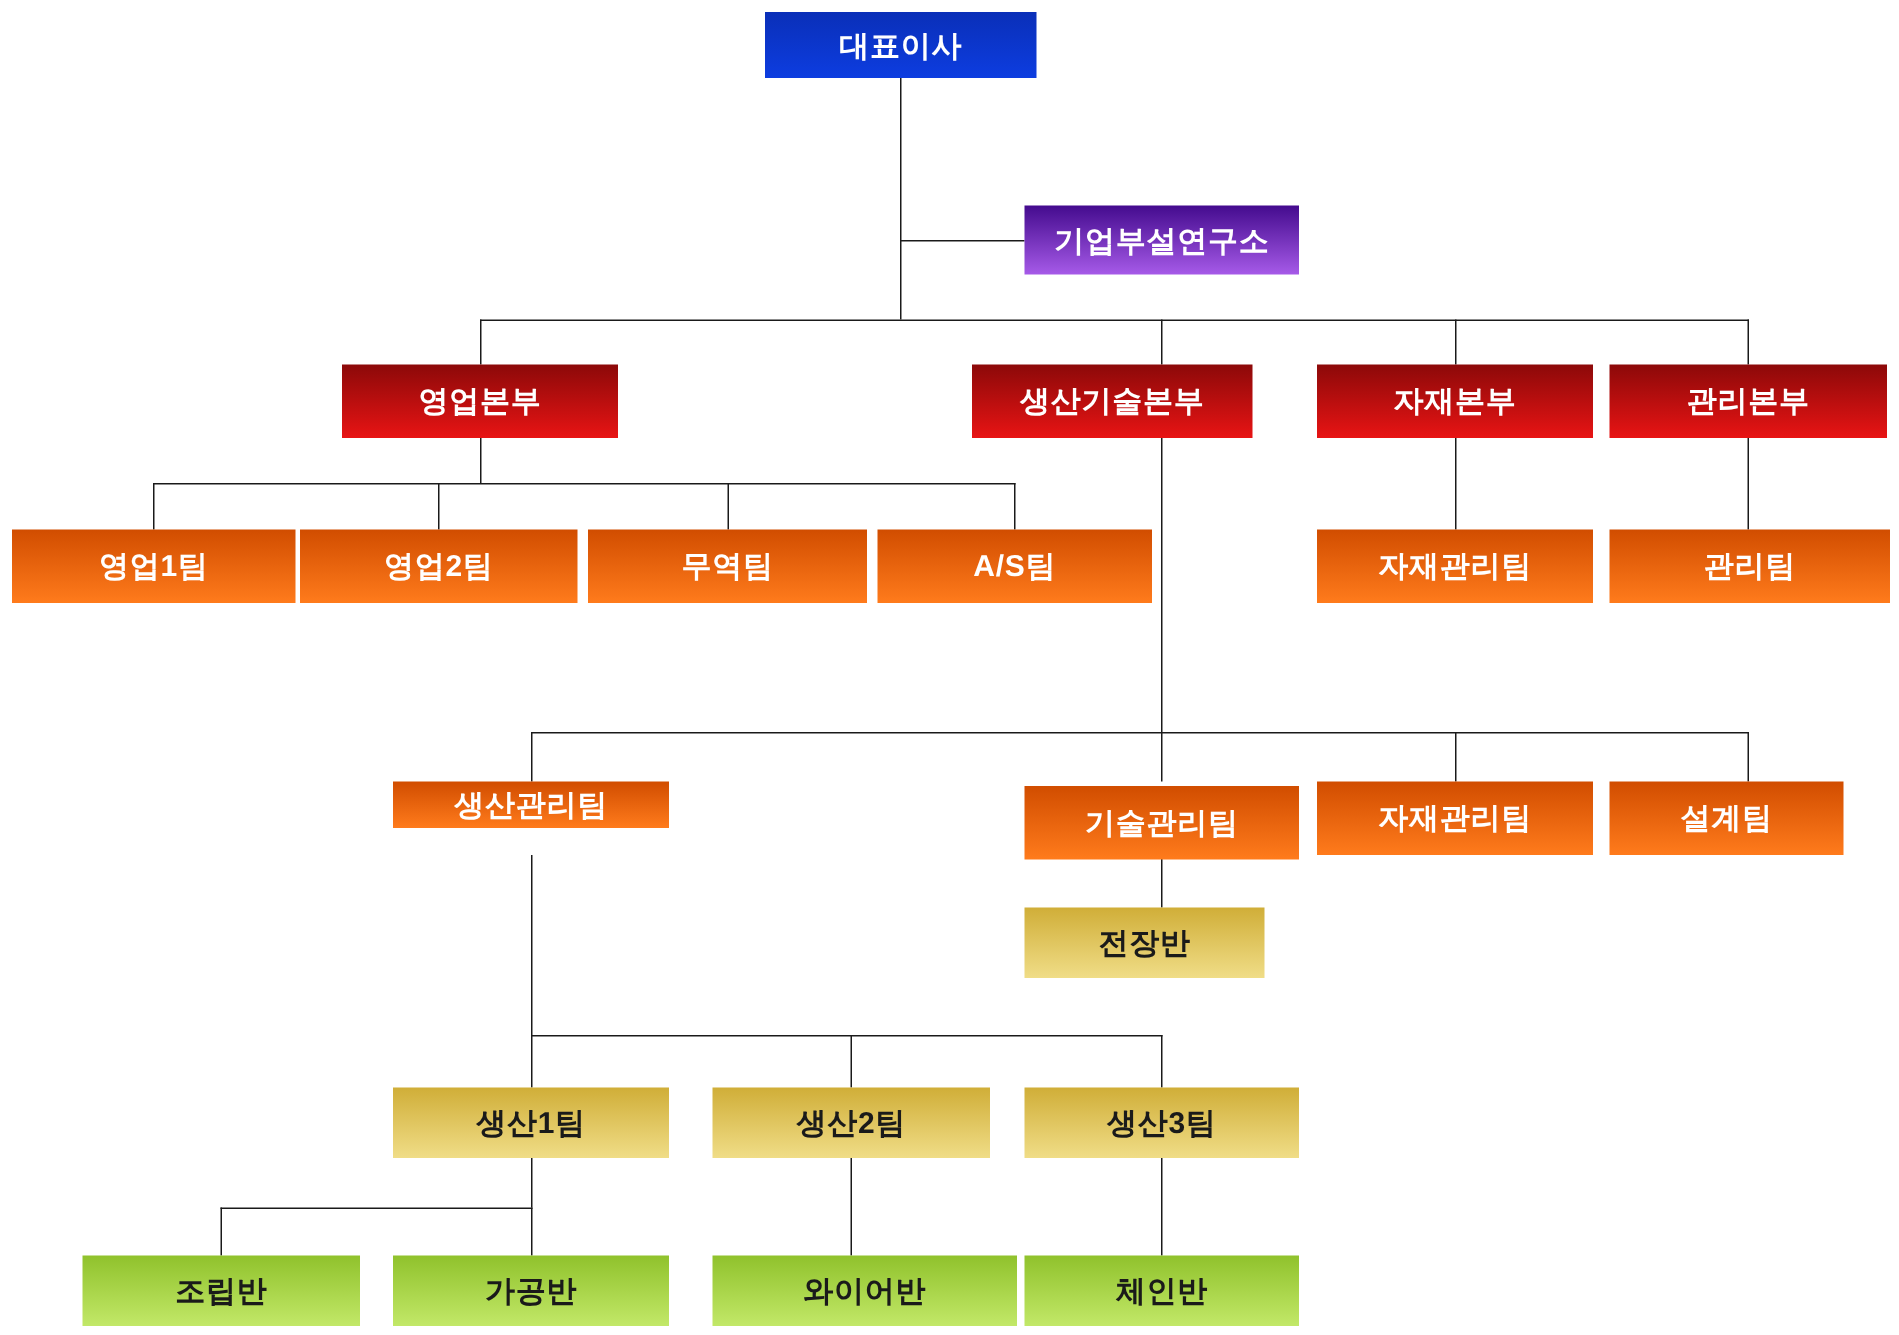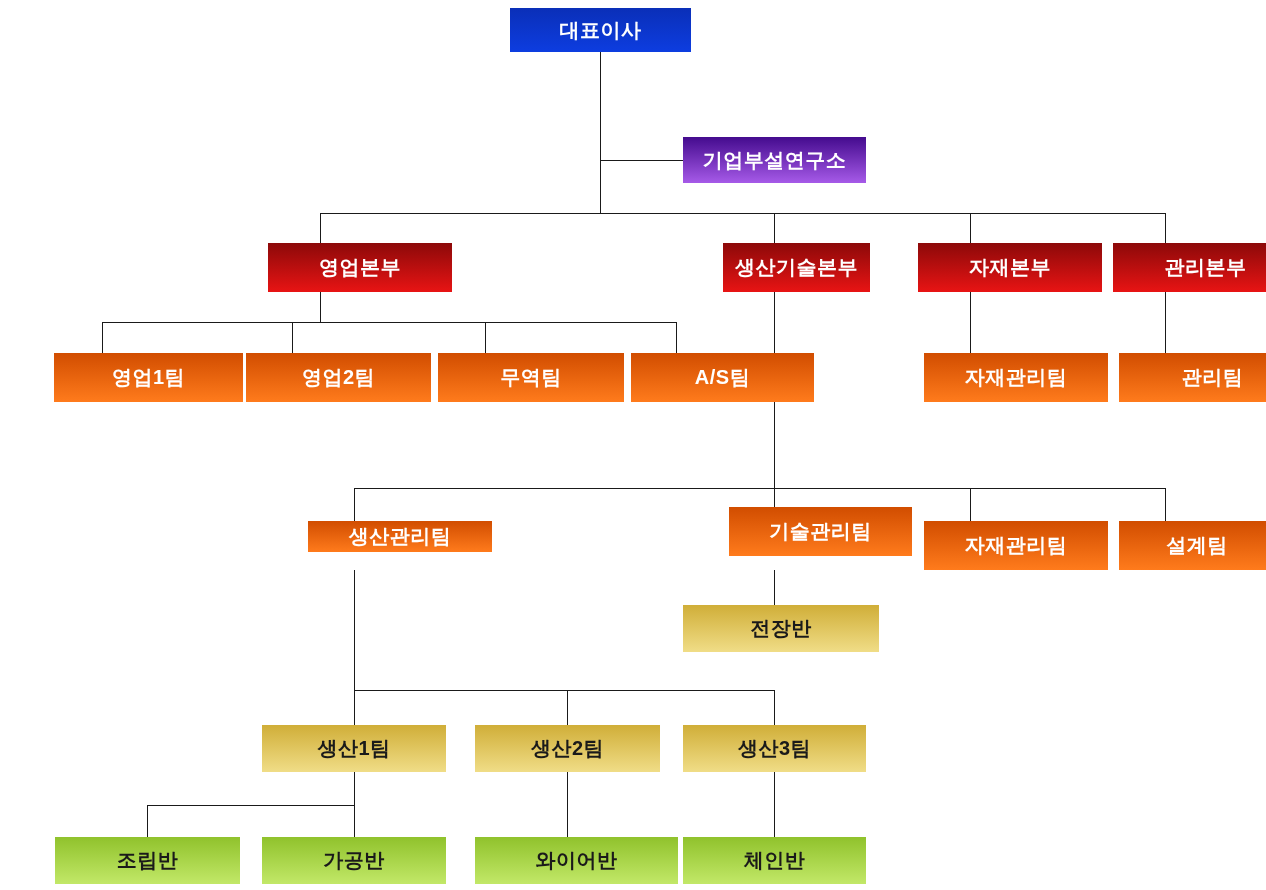--- a/index.html
+++ b/index.html
@@ -31,58 +31,56 @@
     background: linear-gradient(180deg, var(--executive-top, #0a2fb8), var(--executive-bottom, #0d3de0));
     color: var(--label-light, #ffffff);
   }
   .lv-institute {
     background: linear-gradient(180deg, var(--institute-top, #440b8e), var(--institute-bottom, #a65ae8));
     color: var(--label-light, #ffffff);
   }
   .lv-division {
     background: linear-gradient(180deg, var(--division-top, #8c0909), var(--division-bottom, #e81414));
     color: var(--label-light, #ffffff);
-    margin-left: 40px;
   }
   .lv-team {
     background: linear-gradient(180deg, var(--team-top, #d14d00), var(--team-bottom, #ff7b1c));
     color: var(--label-light, #ffffff);
-    margin-left: 46px;
   }
   .lv-sub-team {
     background: linear-gradient(180deg, var(--sub-team-top, #d0ae38), var(--sub-team-bottom, #f0dd87));
     color: var(--label-dark, #1a1a1a);
   }
   .lv-work-unit {
     background: linear-gradient(180deg, var(--work-unit-top, #90c22c), var(--work-unit-bottom, #c2e868));
     color: var(--label-dark, #1a1a1a);
   }
   .line {
     position: absolute;
     background: var(--connector, #1a1a1a);
   }
 
   
   .p-ceo{left:510px;top:8px;width:181px;height:44px}
   .p-research{left:683px;top:137px;width:183px;height:46px}
   .p-sales-hq{left:228px;top:243px;width:184px;height:49px}
-  .p-production-hq{left:683px;top:243px;width:147px;height:49px}
+  .p-production-hq{left:648px;top:243px;width:187px;height:49px}
   .p-materials-hq{left:878px;top:243px;width:184px;height:49px}
   .p-management-hq{left:1073px;top:243px;width:185px;height:49px}
   .p-sales1{left:8px;top:353px;width:189px;height:49px}
   .p-sales2{left:200px;top:353px;width:185px;height:49px}
   .p-trade{left:392px;top:353px;width:186px;height:49px}
   .p-as{left:585px;top:353px;width:183px;height:49px}
   .p-materials-team{left:878px;top:353px;width:184px;height:49px}
   .p-management-team{left:1073px;top:353px;width:187px;height:49px}
   .p-prod-mgmt{left:262px;top:521px;width:184px;height:31px}
-  .p-tech-mgmt{left:683px;top:507px;width:183px;height:49px}
+  .p-tech-mgmt{left:683px;top:524px;width:183px;height:49px}
   .p-quality{left:878px;top:521px;width:184px;height:49px}
   .p-design{left:1073px;top:521px;width:156px;height:49px}
-  .p-electrical{left:683px;top:605px;width:196px;height:47px}
+  .p-electrical{left:683px;top:605px;width:160px;height:47px}
   .p-prod1{left:262px;top:725px;width:184px;height:47px}
   .p-prod2{left:475px;top:725px;width:185px;height:47px}
   .p-prod3{left:683px;top:725px;width:183px;height:47px}
   .p-assembly{left:55px;top:837px;width:185px;height:47px}
   .p-processing{left:262px;top:837px;width:184px;height:47px}
   .p-wire{left:475px;top:837px;width:203px;height:47px}
   .p-chain{left:683px;top:837px;width:183px;height:47px}
 
   
   .l1{left:600px;top:52px;width:1px;height:161px}

